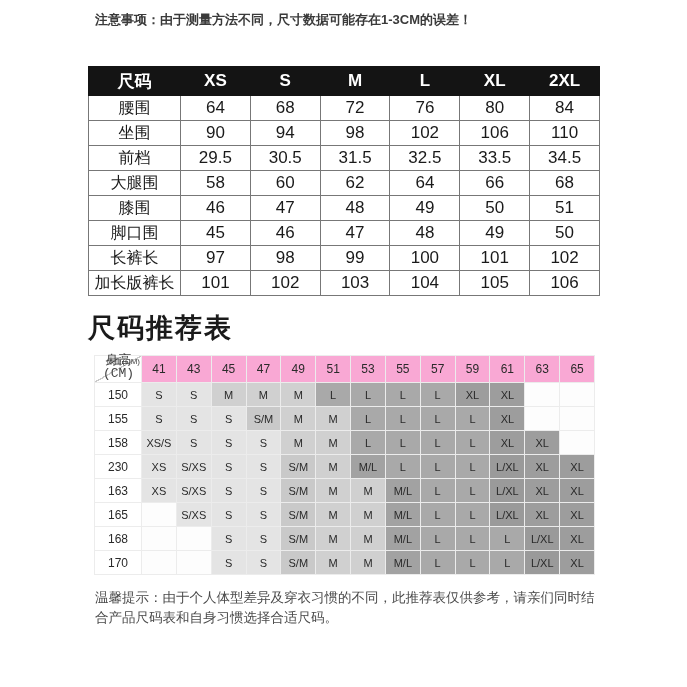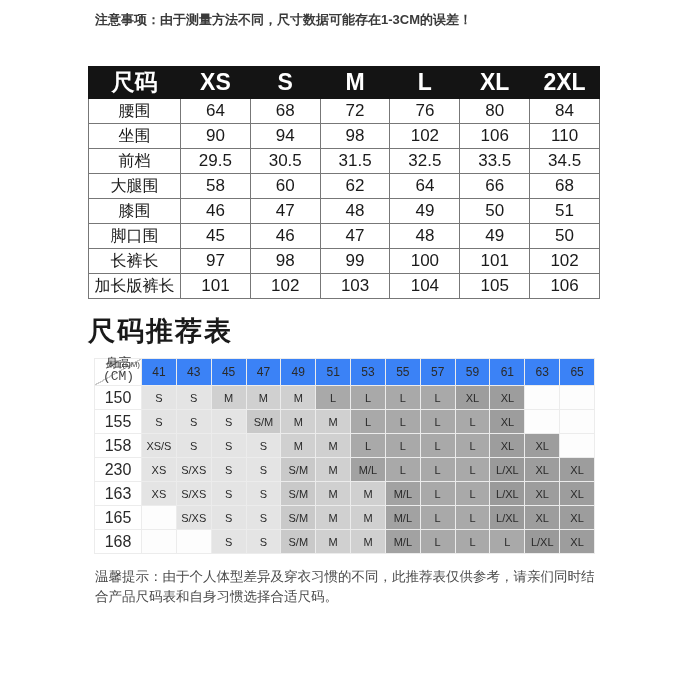--- a/index.html
+++ b/index.html
@@ -15,35 +15,35 @@
   table.size-table {
     border-collapse:collapse; table-layout:fixed;
     width:512px; margin:37px 0 0 88px;
     text-align:center; font-size:17px;
   }
   .size-table th, .size-table td {
     border:1px solid #777; height:24px; padding:0; font-weight:400; color:#1a1a1a;
   }
   .size-table thead th {
     background:#141414; border-color:#141414; color:#ffffff;
-    height:28px; font-weight:700; font-size:23px;
+    height:28px; font-weight:700; font-size:17px;
   }
   .size-table tbody th { font-size:16px; }
   
   .rec-title {
     width:512px; margin:14px 0 9px 88px; 
     font-size:27px; font-weight:700; color:#1a1a1a; letter-spacing:2px;
   }
   table.rec-table {
     table-layout:fixed; border-collapse:separate; border-spacing:1px;
     background:#ececec; width:501px; margin:0 0 0 94px;
     text-align:center; font-size:11px; color:#2a2a2a;
   }
-  .rec-table thead th { background:#3b82f6; height:24px; font-weight:400; font-size:12px; }
-  .rec-table tbody th { background:#fff; font-weight:400; font-size:16px; }
+  .rec-table thead th { background:#f9a8d4; height:24px; font-weight:400; font-size:12px; }
+  .rec-table tbody th { background:#fff; font-weight:400; font-size:12px; }
   .rec-table td { height:21px; background:#fdfdfd; overflow:hidden; }
   .rec-table th.corner {
     position:relative;
     background:linear-gradient(to bottom right,#fff 48.5%,#c9c9c9 48.5%,#c9c9c9 51.5%,#fff 51.5%);
   }
   .corner .c-top { position:absolute; top:2px; right:1px; font-size:8px; color:#444; line-height:1; }
   .corner .c-bot { position:absolute; bottom:2px; left:1px; font-size:13px; color:#444; line-height:1;font-family:Liberation Mono, monospace; }
   .notice-bottom {
     width:505px; margin:13px 0 0 95px;
     font-size:13.5px; color:#4a4a4a; line-height:1.5;
@@ -280,18 +280,34 @@
           <td style="background: rgb(201, 201, 201);">S/M</td>
           <td style="background: rgb(208, 208, 208);">M</td>
           <td style="background: rgb(208, 208, 208);">M</td>
           <td style="background: rgb(162, 162, 162);">M/L</td>
           <td style="background: rgb(169, 169, 169);">L</td>
           <td style="background: rgb(169, 169, 169);">L</td>
           <td style="background: rgb(169, 169, 169);">L</td>
           <td style="background: rgb(154, 154, 154);">L/XL</td>
           <td style="background: rgb(157, 157, 157);">XL</td>
         </tr>
+        <tr>
+          <th>170</th>
+          <td style="background: rgb(253, 253, 253);"></td>
+          <td style="background: rgb(253, 253, 253);"></td>
+          <td style="background: rgb(228, 228, 228);">S</td>
+          <td style="background: rgb(228, 228, 228);">S</td>
+          <td style="background: rgb(201, 201, 201);">S/M</td>
+          <td style="background: rgb(208, 208, 208);">M</td>
+          <td style="background: rgb(208, 208, 208);">M</td>
+          <td style="background: rgb(162, 162, 162);">M/L</td>
+          <td style="background: rgb(169, 169, 169);">L</td>
+          <td style="background: rgb(169, 169, 169);">L</td>
+          <td style="background: rgb(169, 169, 169);">L</td>
+          <td style="background: rgb(154, 154, 154);">L/XL</td>
+          <td style="background: rgb(157, 157, 157);">XL</td>
+        </tr>
       </tbody>
   </table>
 
   <p class="notice-bottom">温馨提示：由于个人体型差异及穿衣习惯的不同，此推荐表仅供参考，请亲们同时结合产品尺码表和自身习惯选择合适尺码。</p>
 
 </div>
 
 </body></html>

